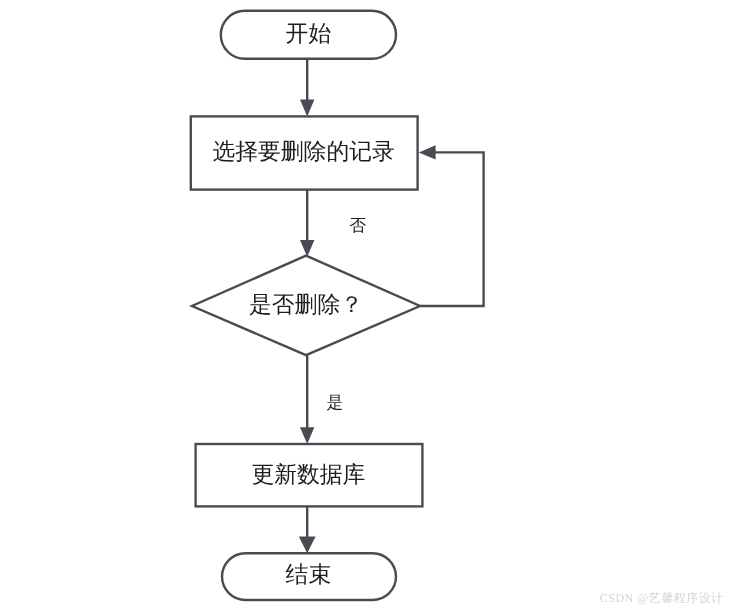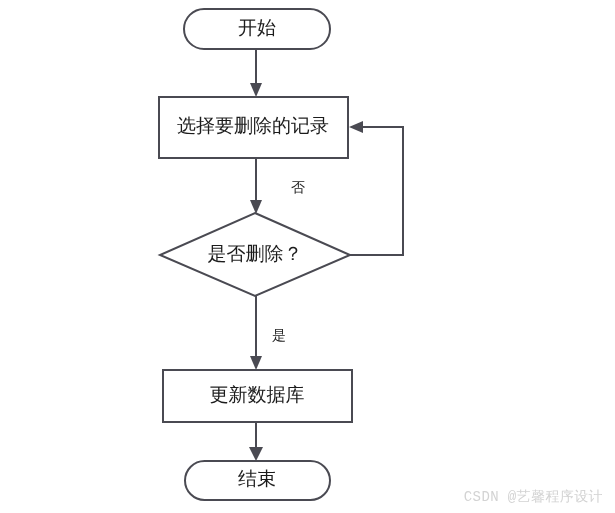--- a/index.html
+++ b/index.html
@@ -54,22 +54,22 @@
     font-family: "Liberation Serif", "DejaVu Serif", serif;
     font-size: 14px;
     fill: #1c1c1c;
     text-anchor: middle;
     dominant-baseline: middle;
   }
   .watermark {
     position: absolute;
     right: 12px;
     bottom: 7px;
-    font-family: Liberation Mono, monospace;
-    font-size: 14px;
+    font-family: Liberation Serif, serif;
+    font-size: 10px;
     color: #d3d3d3;
     letter-spacing: 0.4px;
     white-space: nowrap;
     user-select: none;
   }
 </style>
 </head>
 <body>
 
 <div id="flow-root">

